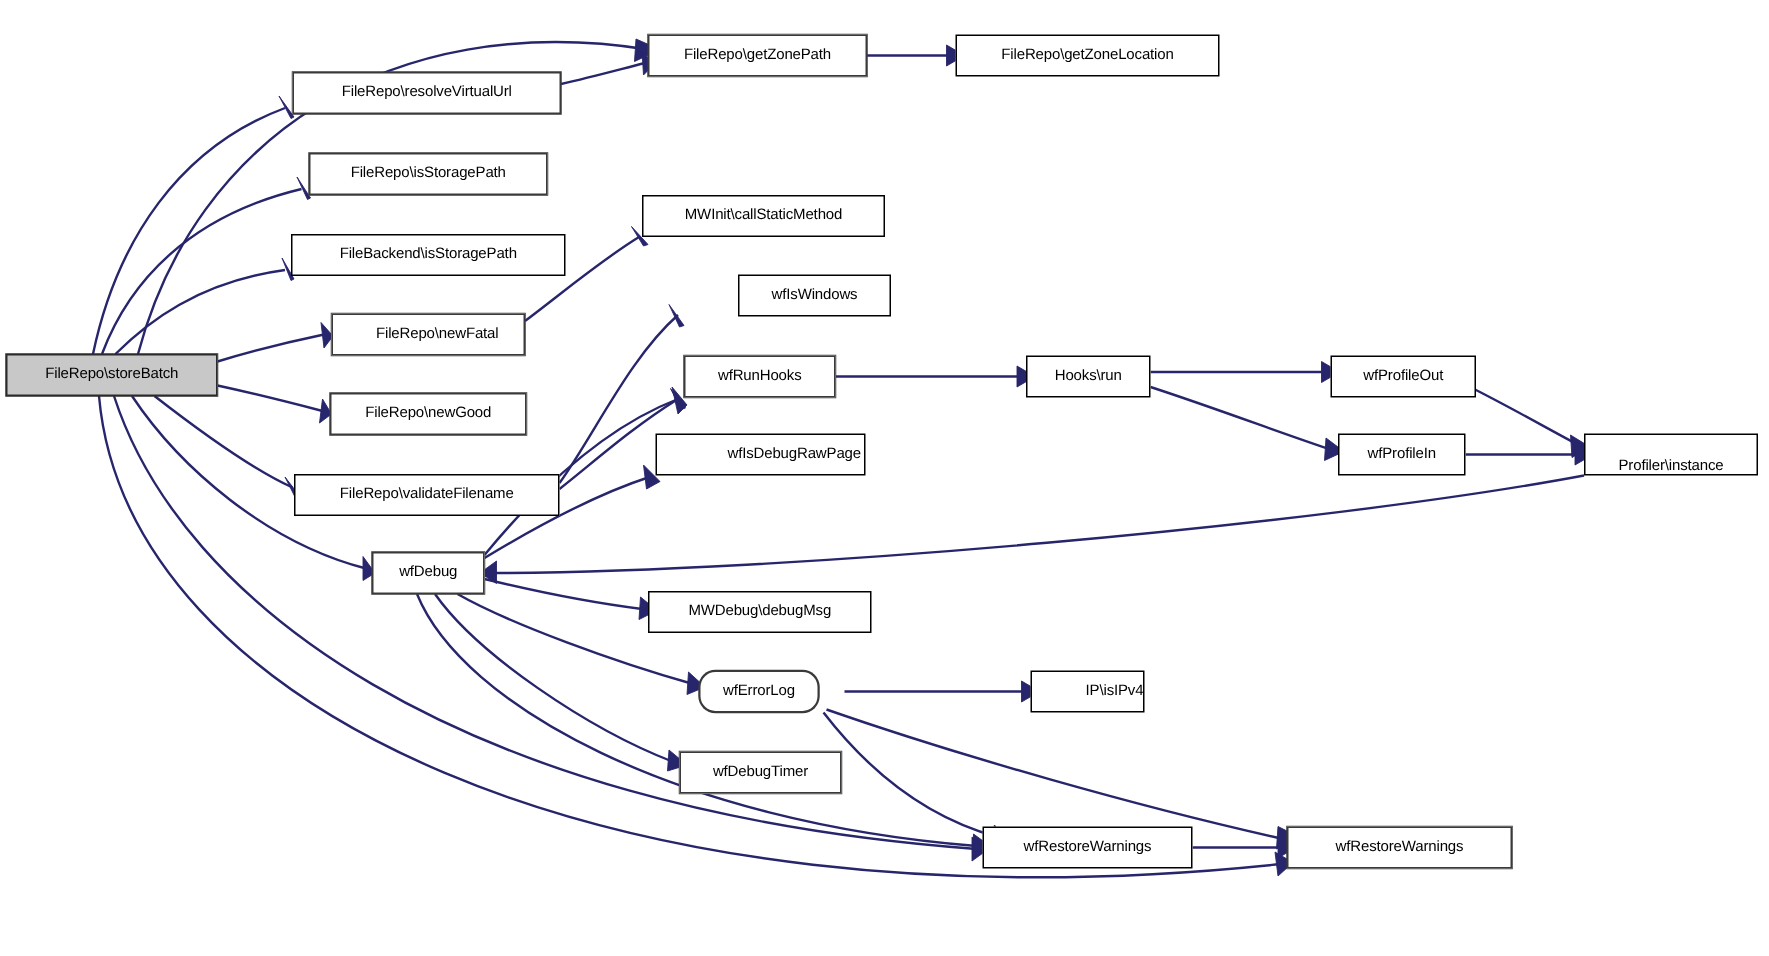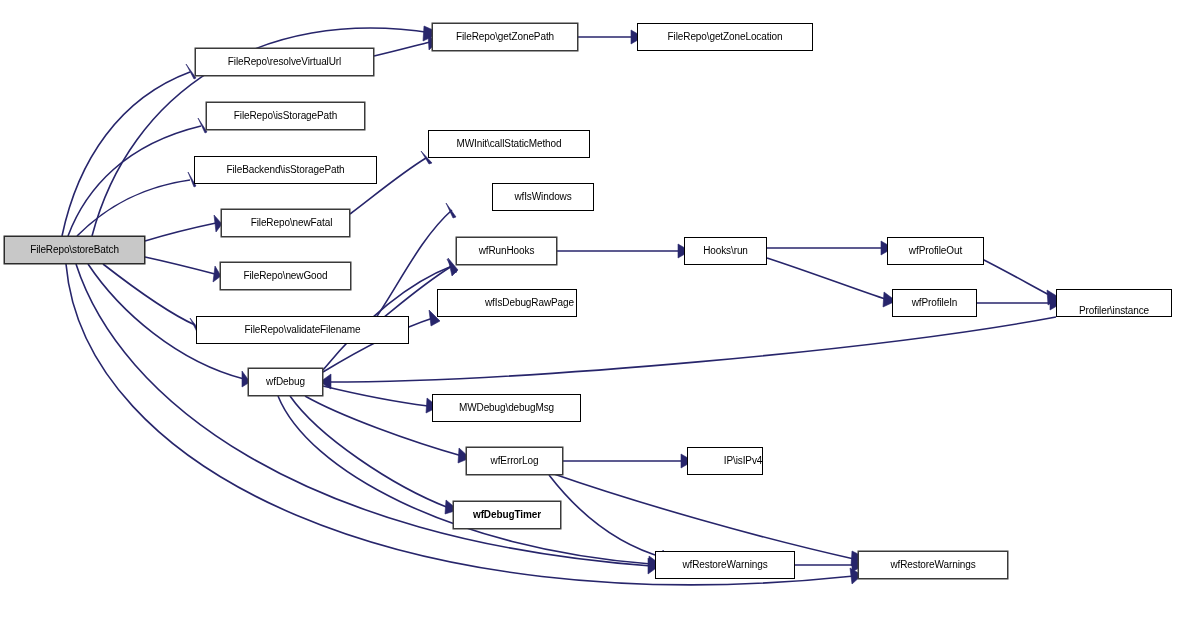--- a/index.html
+++ b/index.html
@@ -206,21 +206,21 @@
       </div>
       <div class="node" style="left: 194px; top: 156px; width: 183px; height: 28px;">
         <span class="node-label">FileBackend\isStoragePath</span>
       </div>
       <div class="node thick" style="left: 221px; top: 209px; width: 129px; height: 28px; padding-left: 12px;">
         <span class="node-label">FileRepo\newFatal</span>
       </div>
       <div class="node thick" style="left: 220px; top: 262px; width: 131px; height: 28px;">
         <span class="node-label">FileRepo\newGood</span>
       </div>
-      <div class="node" style="left: 196px; top: 316px; width: 213px; height: 28px;">
+      <div class="node" style="left: 196px; top: 316px; width: 177px; height: 28px;">
         <span class="node-label">FileRepo\validateFilename</span>
       </div>
       <div class="node thick" style="left: 248px; top: 368px; width: 75px; height: 28px;">
         <span class="node-label">wfDebug</span>
       </div>
       <div class="node thick" style="left: 432px; top: 23px; width: 146px; height: 28px;">
         <span class="node-label">FileRepo\getZonePath</span>
       </div>
       <div class="node" style="left: 637px; top: 23px; width: 176px; height: 28px;">
         <span class="node-label">FileRepo\getZoneLocation</span>
@@ -233,24 +233,24 @@
       </div>
       <div class="node thick" style="left: 456px; top: 237px; width: 101px; height: 28px;">
         <span class="node-label">wfRunHooks</span>
       </div>
       <div class="node" style="left: 437px; top: 289px; width: 140px; height: 28px; justify-content: flex-end;">
         <span class="node-label">wfIsDebugRawPage</span>
       </div>
       <div class="node" style="left: 432px; top: 394px; width: 149px; height: 28px;">
         <span class="node-label">MWDebug\debugMsg</span>
       </div>
-      <div class="node thick" style="left: 466px; top: 447px; width: 97px; height: 28px;">
+      <div class="node thick" style="left: 466px; top: 447px; width: 80px; height: 28px; border-radius: 11px;">
         <span class="node-label">wfErrorLog</span>
       </div>
-      <div class="node thick" style="left: 453px; top: 501px; width: 108px; height: 28px; font-weight: bold;">
+      <div class="node thick" style="left: 453px; top: 501px; width: 108px; height: 28px;">
         <span class="node-label">wfDebugTimer</span>
       </div>
       <div class="node" style="left: 684px; top: 237px; width: 83px; height: 28px;">
         <span class="node-label">Hooks\run</span>
       </div>
       <div class="node" style="left: 687px; top: 447px; width: 76px; height: 28px; padding-left: 36px;">
         <span class="node-label">IP\isIPv4</span>
       </div>
       <div class="node" style="left: 655px; top: 551px; width: 140px; height: 28px; justify-content: center;">
         <span class="node-label">wfRestoreWarnings</span>

